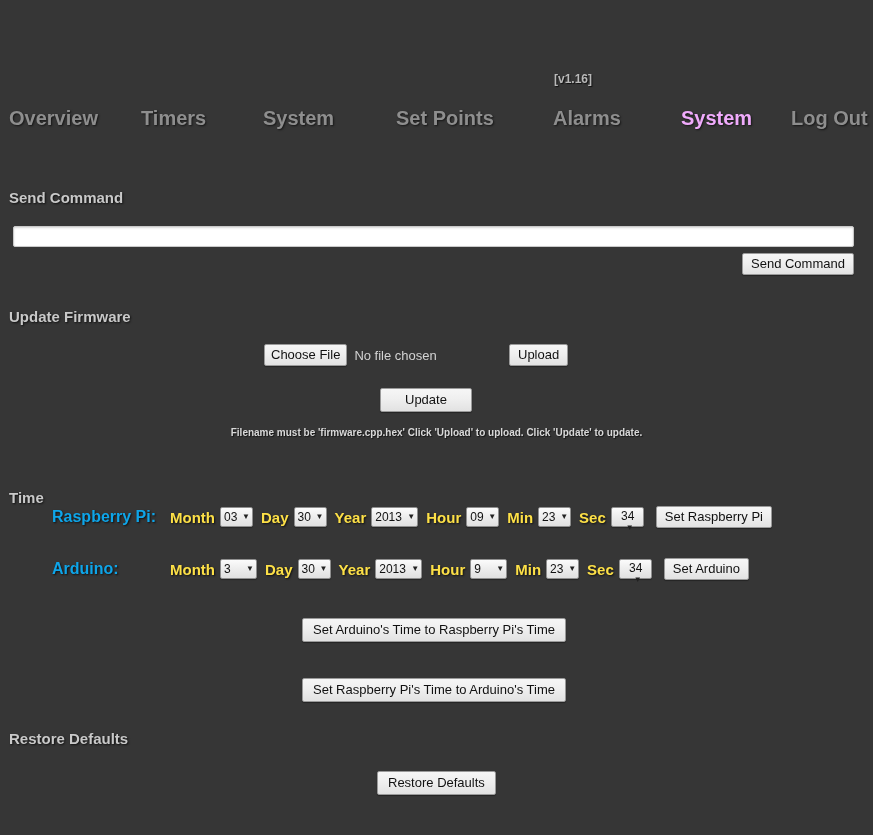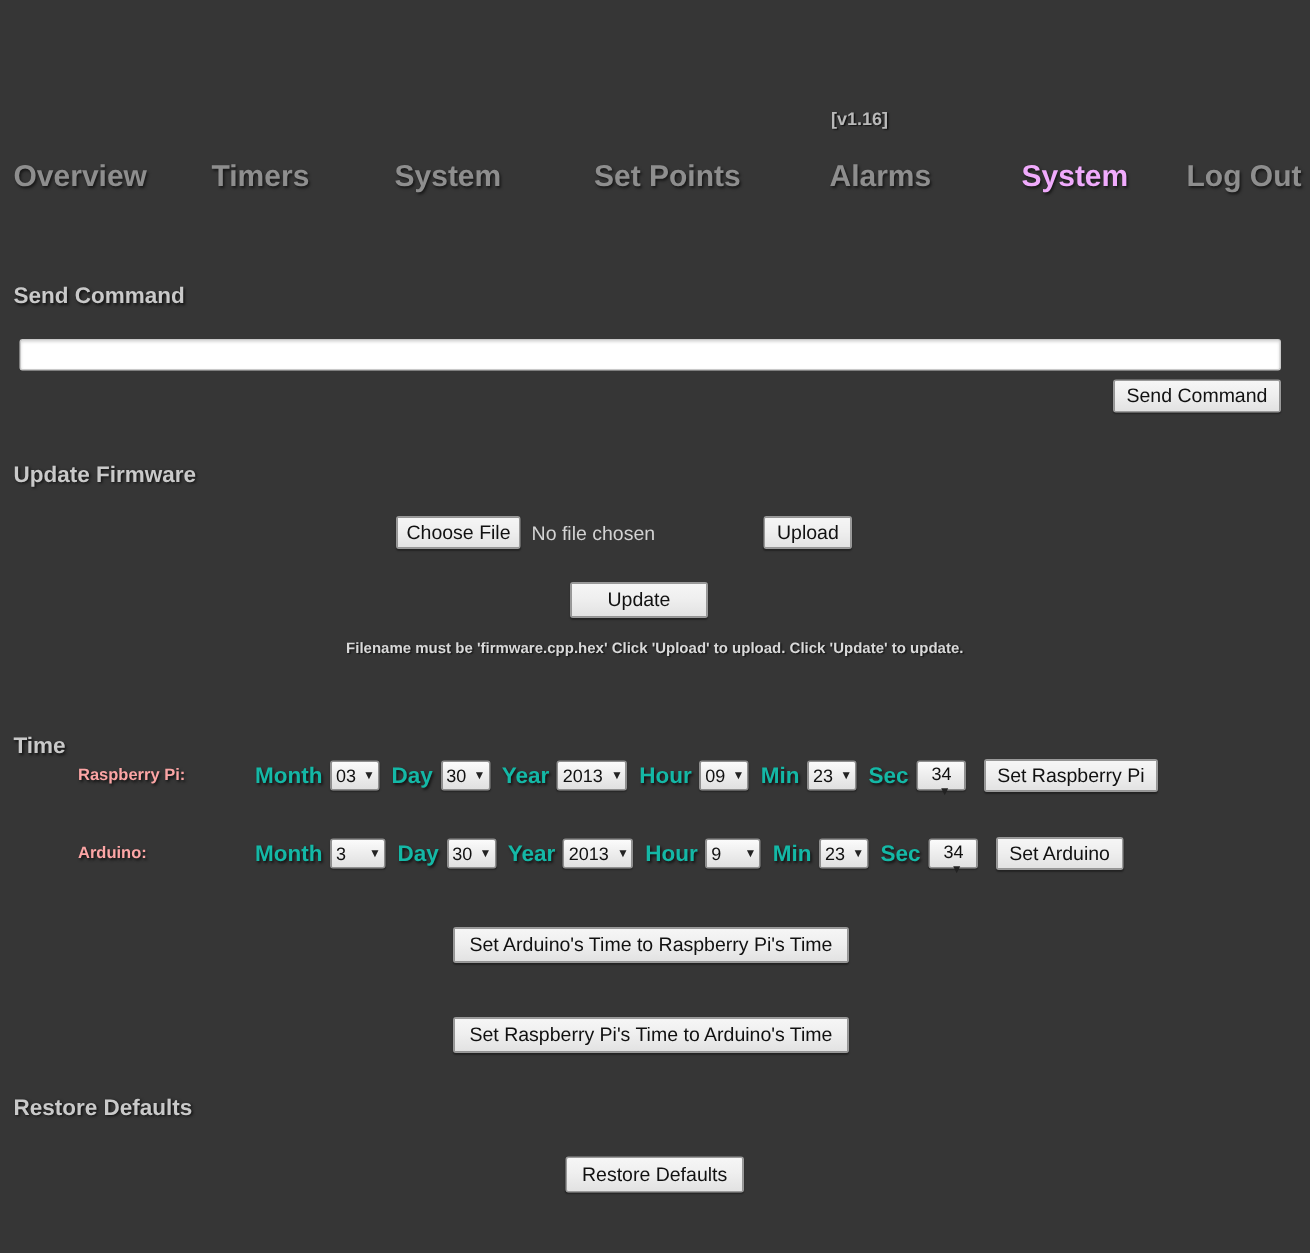--- a/index.html
+++ b/index.html
@@ -187,31 +187,31 @@
   #time-title { position: absolute; left: 0; top: 16px; }
   .time-row {
     position: absolute;
     display: flex;
     align-items: center;
     white-space: nowrap;
   }
   .time-row.rpi { left: 52px; top: 33px; }
   .time-row.ard { left: 52px; top: 85px; }
   .device-label {
-    font-size: 11px;
-    font-weight: bold;
-    color: #fca5a5;
+    font-size: 16px;
+    font-weight: bold;
+    color: #0ea5e9;
     text-shadow: 1px 1px 2px rgba(0,0,0,0.7);
     width: 118px;
   }
   .time-row.ard .device-label { width: 118px; }
   .field-label {
     font-size: 15px;
     font-weight: bold;
-    color: #14b8a6;
+    color: #fde047;
     text-shadow: 1px 1px 2px rgba(0,0,0,0.7);
     margin-right: 5px;
   }
   .field-group { display: flex; align-items: center; margin-right: 8px; }
   .field-group:last-of-type { margin-right: 12px; }
   .sel.w-month { min-width: 26px; }
   .sel.w-month-wide { min-width: 30px; }
   .sel.w-day { min-width: 26px; }
   .sel.w-year { min-width: 40px; }
   .sel.w-hour { min-width: 26px; }

